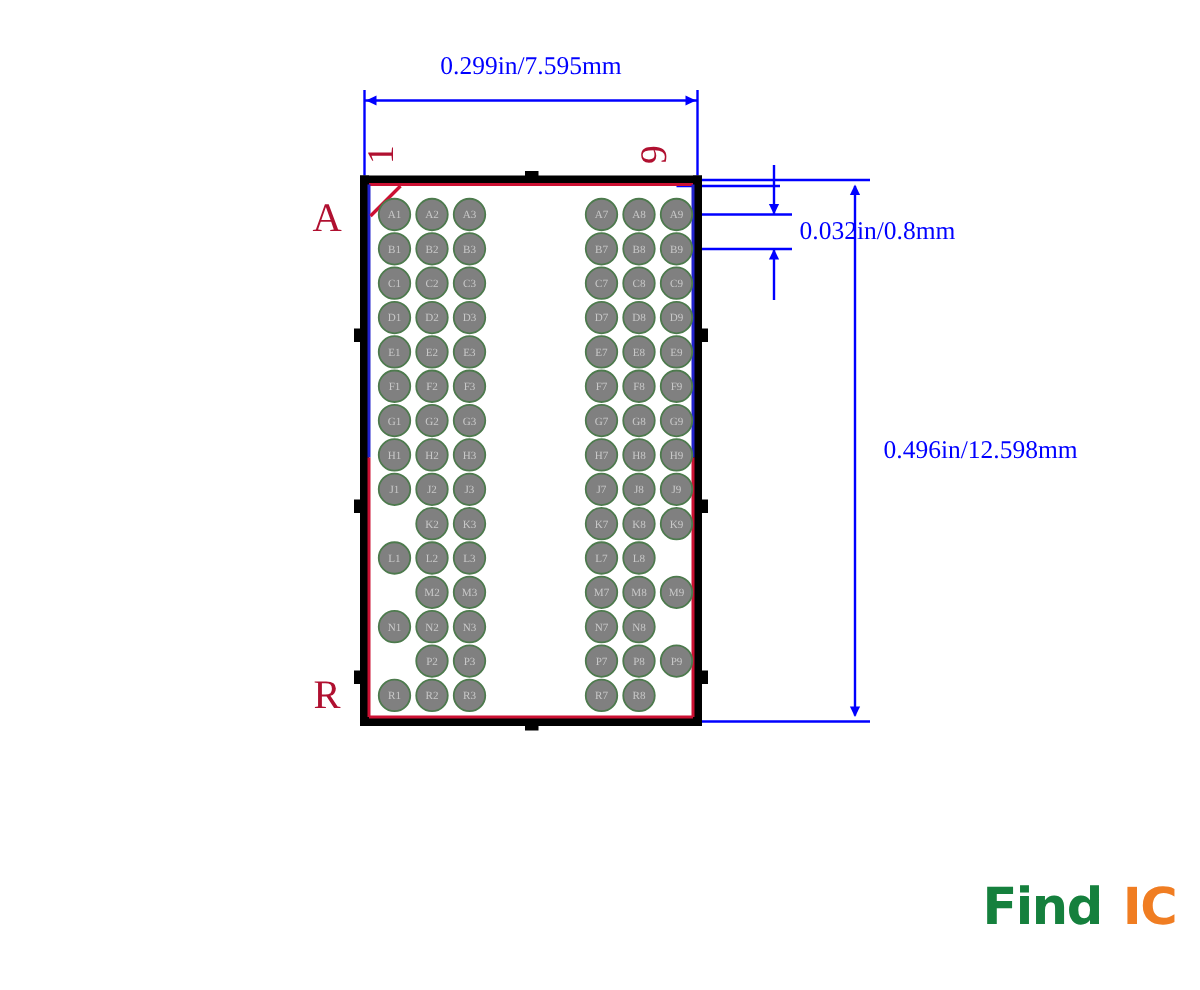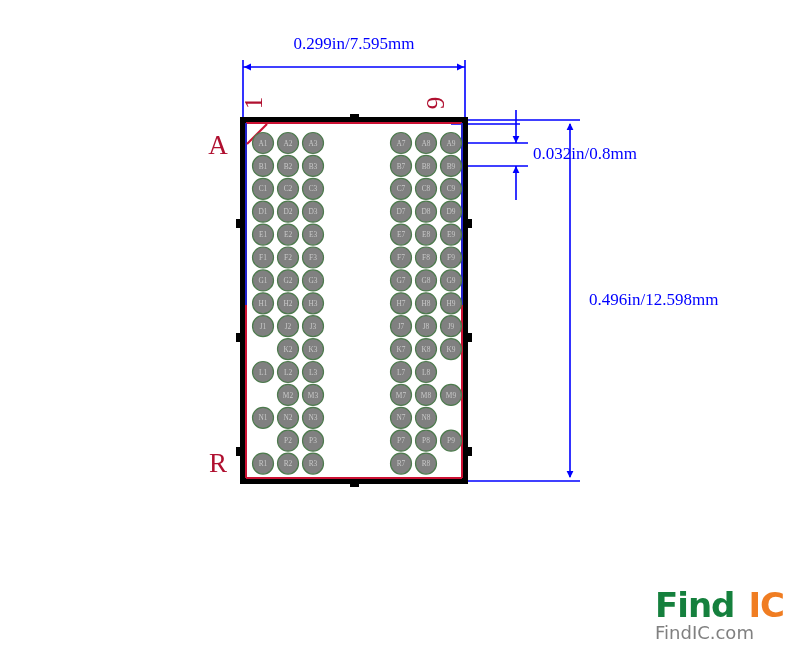--- a/index.html
+++ b/index.html
@@ -434,14 +434,13 @@
   <g id="label-layer">
       <text x="262" y="103" fill="#b01030" font-family="&quot;Liberation Serif&quot;, serif" font-size="25" text-anchor="middle" transform="rotate(-90 262 103)">1</text>
       <text x="444" y="103" fill="#b01030" font-family="&quot;Liberation Serif&quot;, serif" font-size="25" text-anchor="middle" transform="rotate(-90 444 103)">9</text>
       <text x="218" y="154" fill="#b01030" font-family="&quot;Liberation Serif&quot;, serif" font-size="27" text-anchor="middle">A</text>
       <text x="218" y="472" fill="#b01030" font-family="&quot;Liberation Serif&quot;, serif" font-size="27" text-anchor="middle">R</text>
     </g>
 </svg>
 
 <div class="logo">
   <div class="logo-main"><span class="logo-find">Find</span><span class="logo-ic">IC</span></div>
-  <div class="logo-sub">FindIC.com</div>
 </div>
 
 </body></html>

